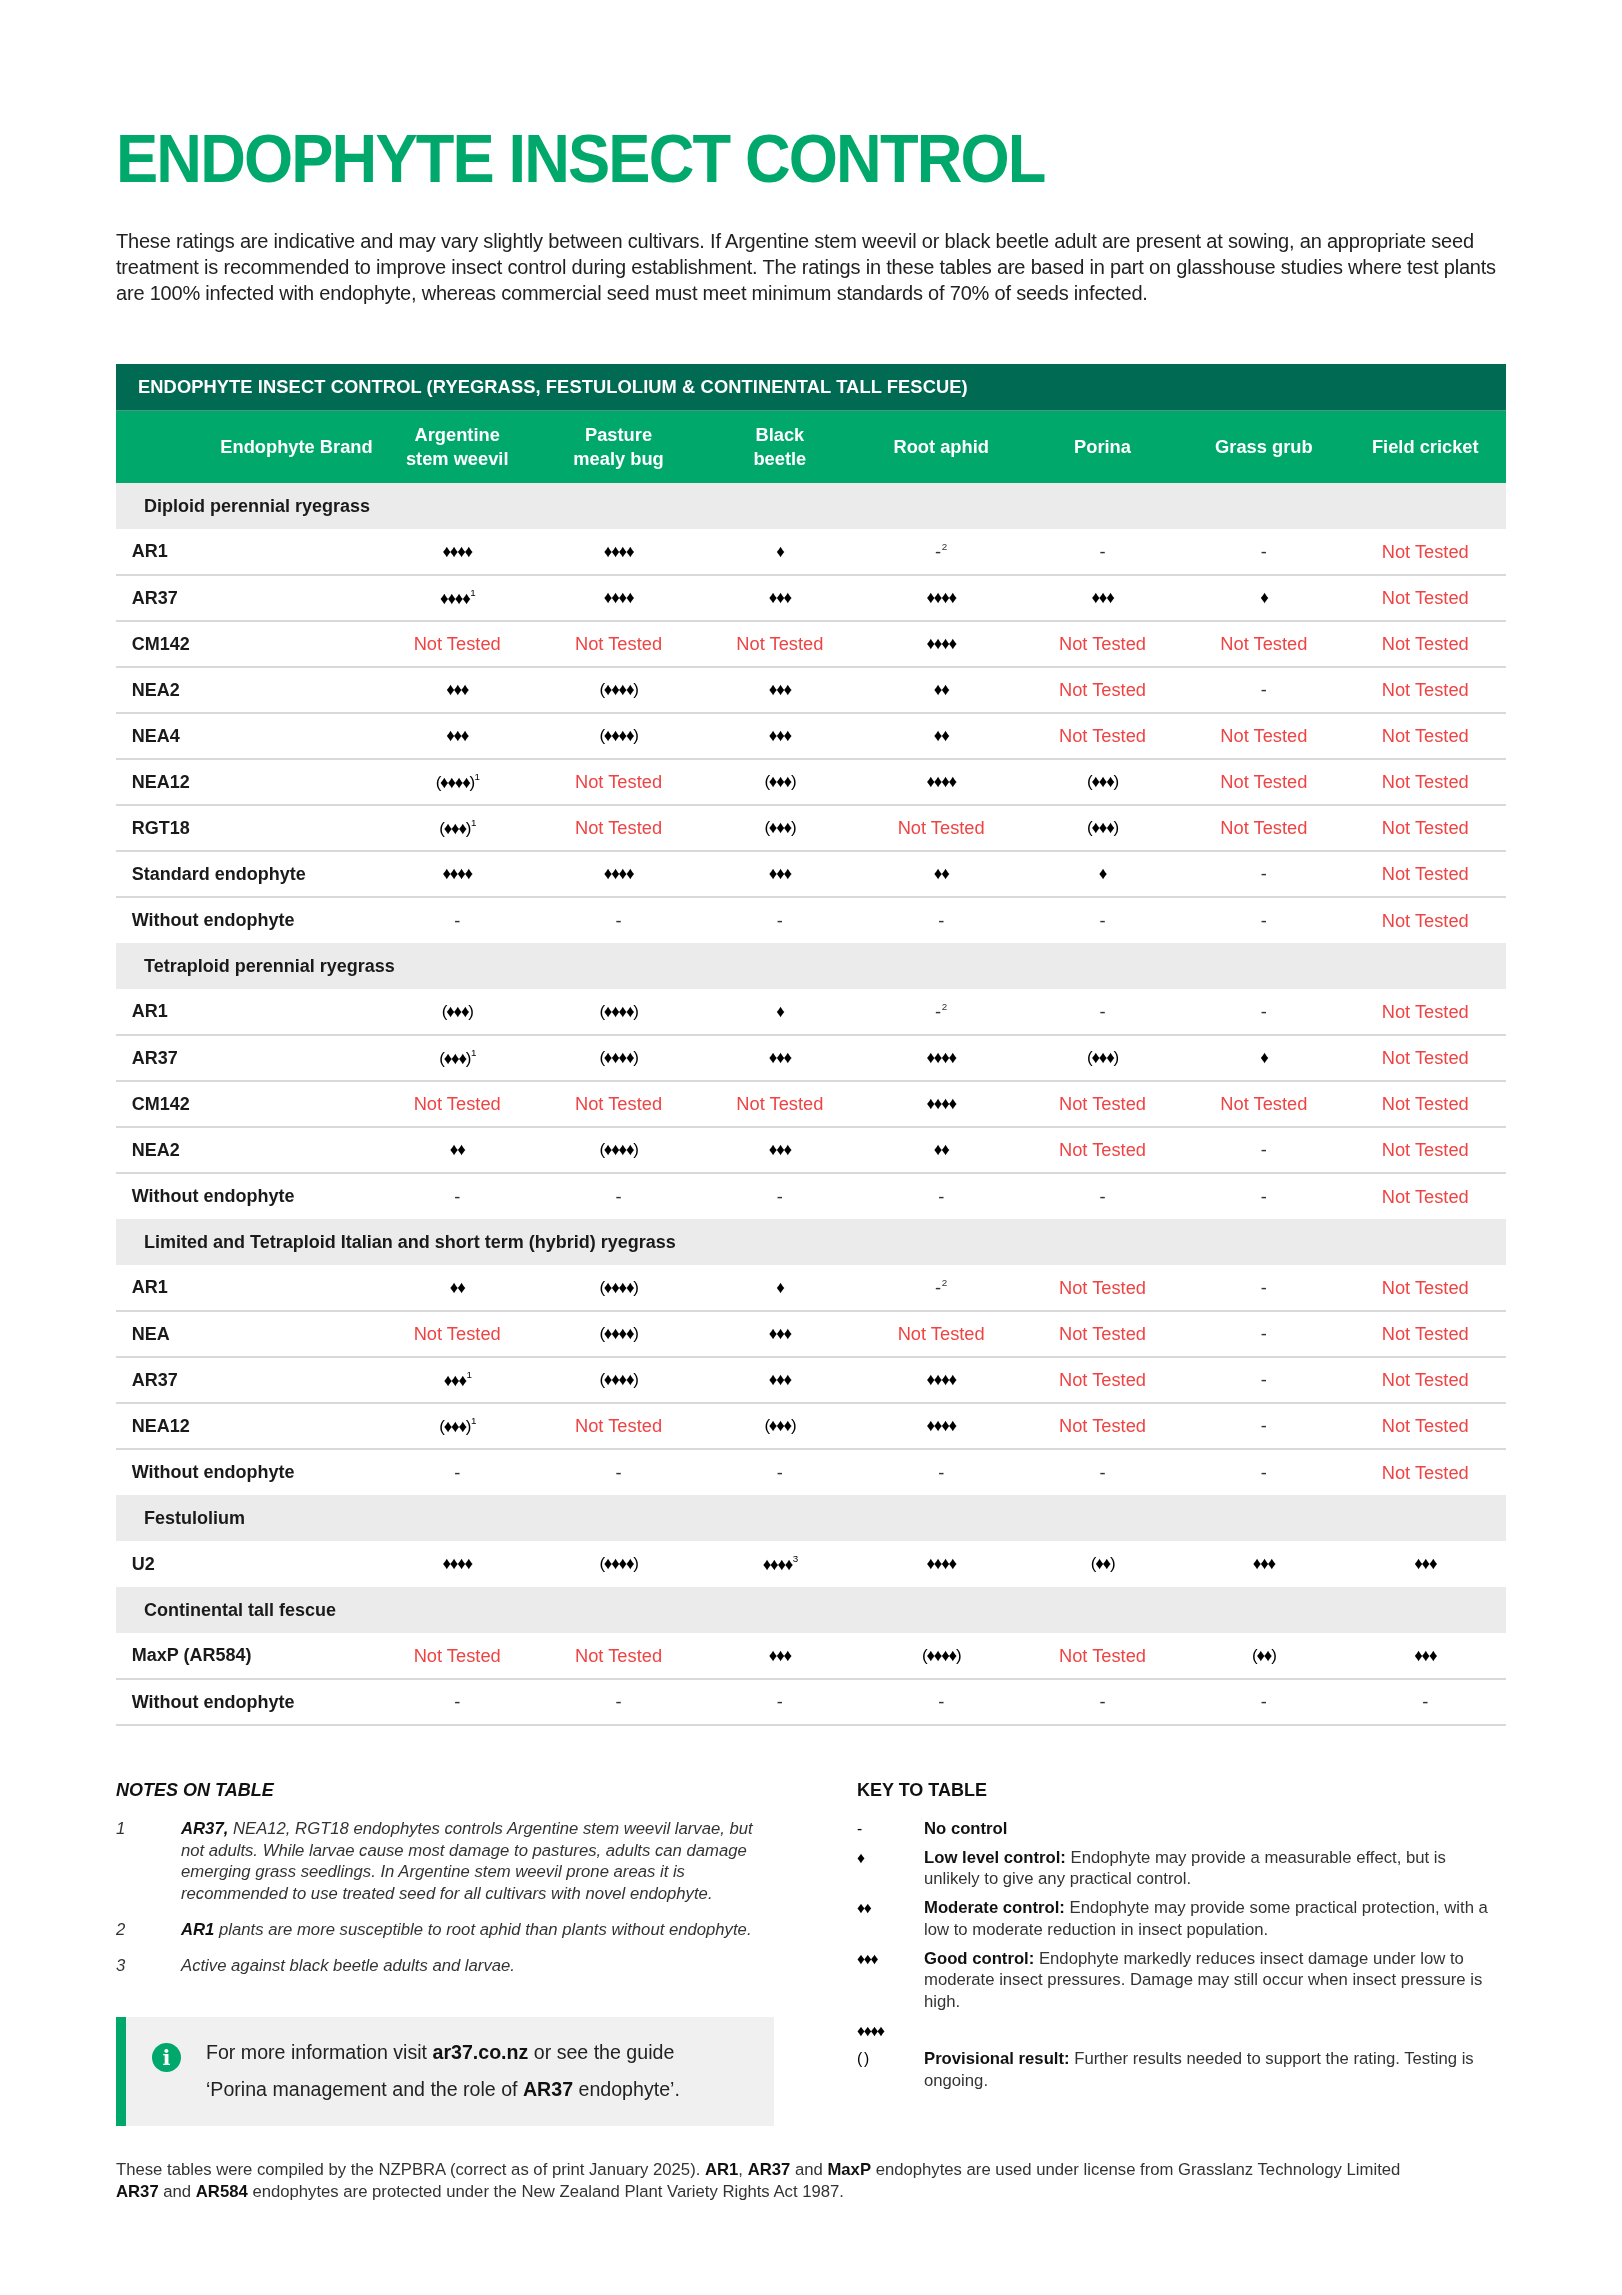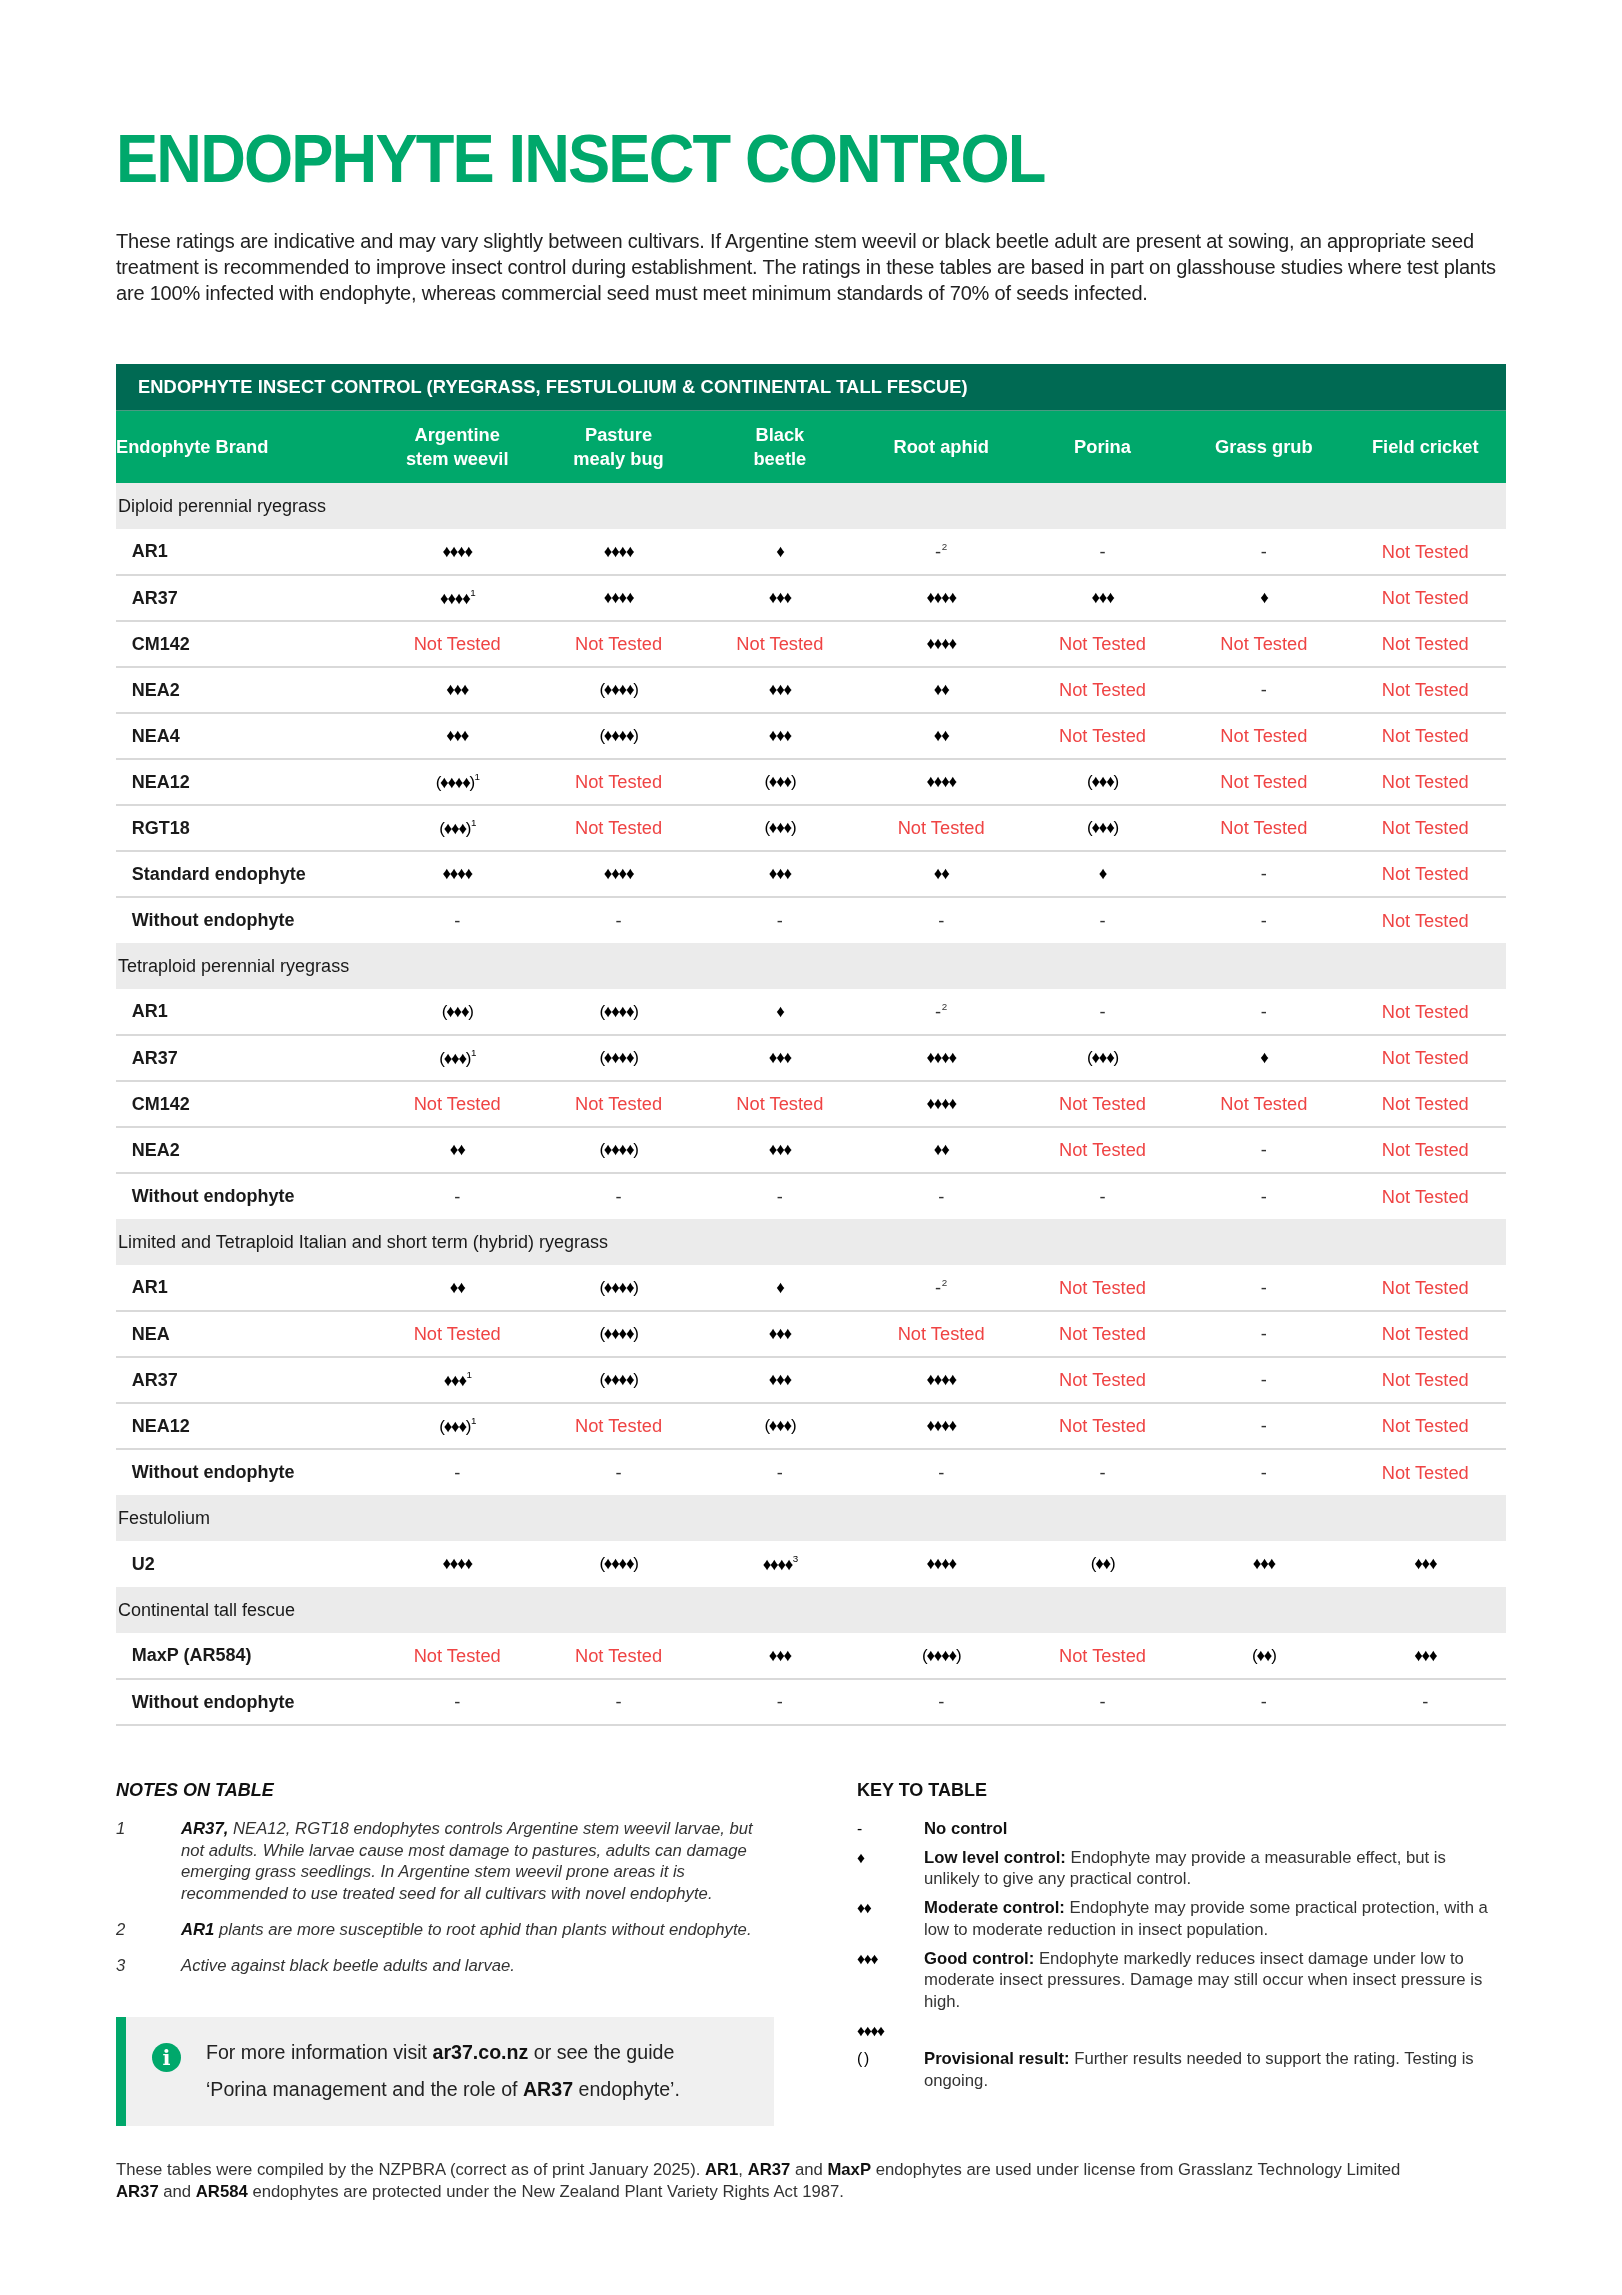--- a/index.html
+++ b/index.html
@@ -27,24 +27,24 @@
   table.grid col.cn { width: 161px; }
   .t-title td {
     background: #006a53; color: #ffffff; font-weight: 700; font-size: 18.3px;
     height: 46px; padding-left: 22px; letter-spacing: 0.1px;
     border-bottom: 1.3px solid #4a9a82;
   }
   .t-head th {
     background: #00a86b; color: #ffffff; font-weight: 700; font-size: 18.3px;
     height: 73px; text-align: center; line-height: 23.6px; padding: 0 3.9px;
   }
-  .t-head th.first { text-align: left; padding-left: 0; }
+  .t-head th.first { text-align: right; padding-left: 0; }
   .t-group td {
-    background: #ebebeb; font-weight: 400; font-size: 18px; color: #1a1a1a;
-    height: 46px; padding-left: 2px;
+    background: #ebebeb; font-weight: 700; font-size: 18px; color: #1a1a1a;
+    height: 46px; padding-left: 28px;
   }
   .t-row td {
     height: 46px; text-align: center; font-size: 18.3px; color: #333;
     border-bottom: 2px solid #d9d9d9; background: #fff; white-space: nowrap;
   }
   .t-row.last-in-group td { border-bottom: none; }
   .t-row td.first { text-align: left; padding-left: 15.7px; font-weight: 700; color: #1a1a1a; font-size: 18px; }
   .t-row td .sup { font-size: 9.8px; vertical-align: 7.9px; margin-left: 0.7px; }
   .t-row td.nt { color: #ef4444; font-weight: 400; }
   .t-row td.dia { font-size: 17px; color: #000; letter-spacing: -1.3px; }

